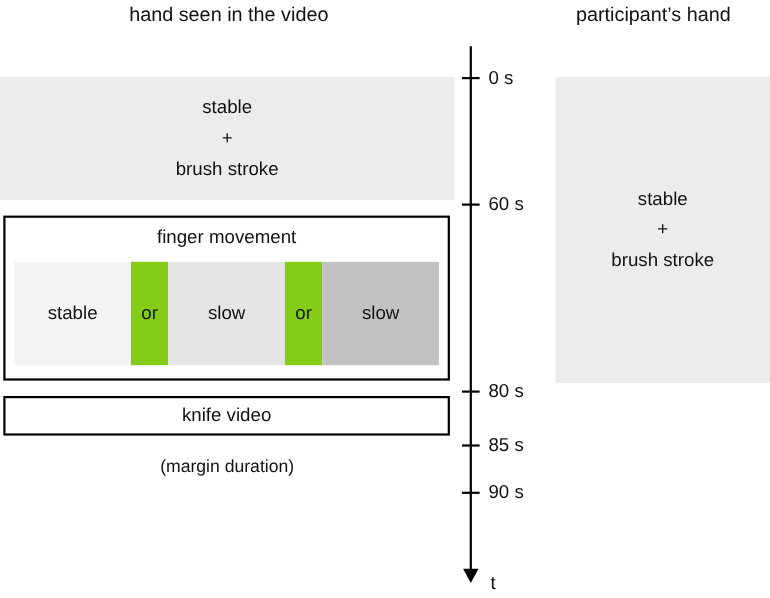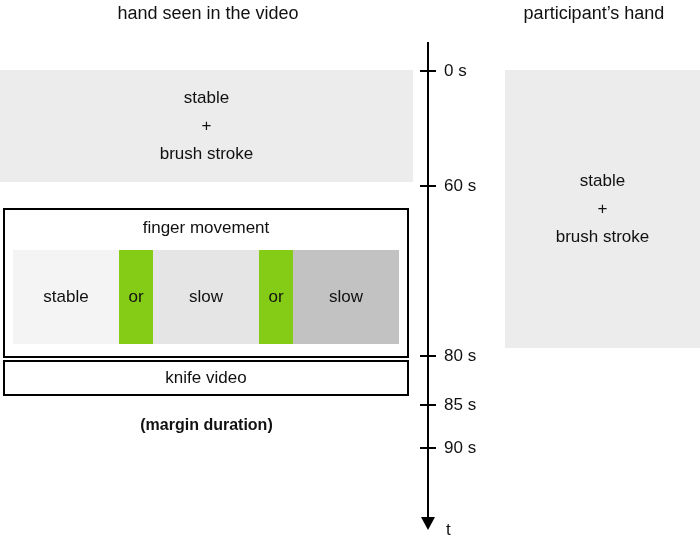--- a/index.html
+++ b/index.html
@@ -36,21 +36,20 @@
   }
   .left-stable  { left: 0;     top: 70px; width: 413px; height: 112px; }
   .right-stable { left: 505px; top: 70px; width: 195px; height: 278px; }
 
   .finger-box {
     position: absolute;
     left: 3px; top: 196px;
     width: 406px; height: 150px;
     border: 2px solid #000;
     background: #ffffff;
-    margin-top: 12px;
   }
   .finger-title {
     text-align: center;
     font-size: 17px;
     margin-top: 8px;
   }
   .options-row {
     position: absolute;
     left: 8px; right: 8px; top: 40px; bottom: 12px;
     display: flex;
@@ -86,21 +85,20 @@
     justify-content: center;
     font-size: 17px;
   }
 
   .margin-note {
     position: absolute;
     left: 0; top: 416px;
     width: 413px;
     text-align: center;
     font-size: 16px;
-    font-weight: bold;
   }
 
   .axis-line {
     position: absolute;
     left: 427px; top: 42px;
     width: 2px; height: 478px;
     background: #000;
   }
   .axis-arrow {
     position: absolute;

